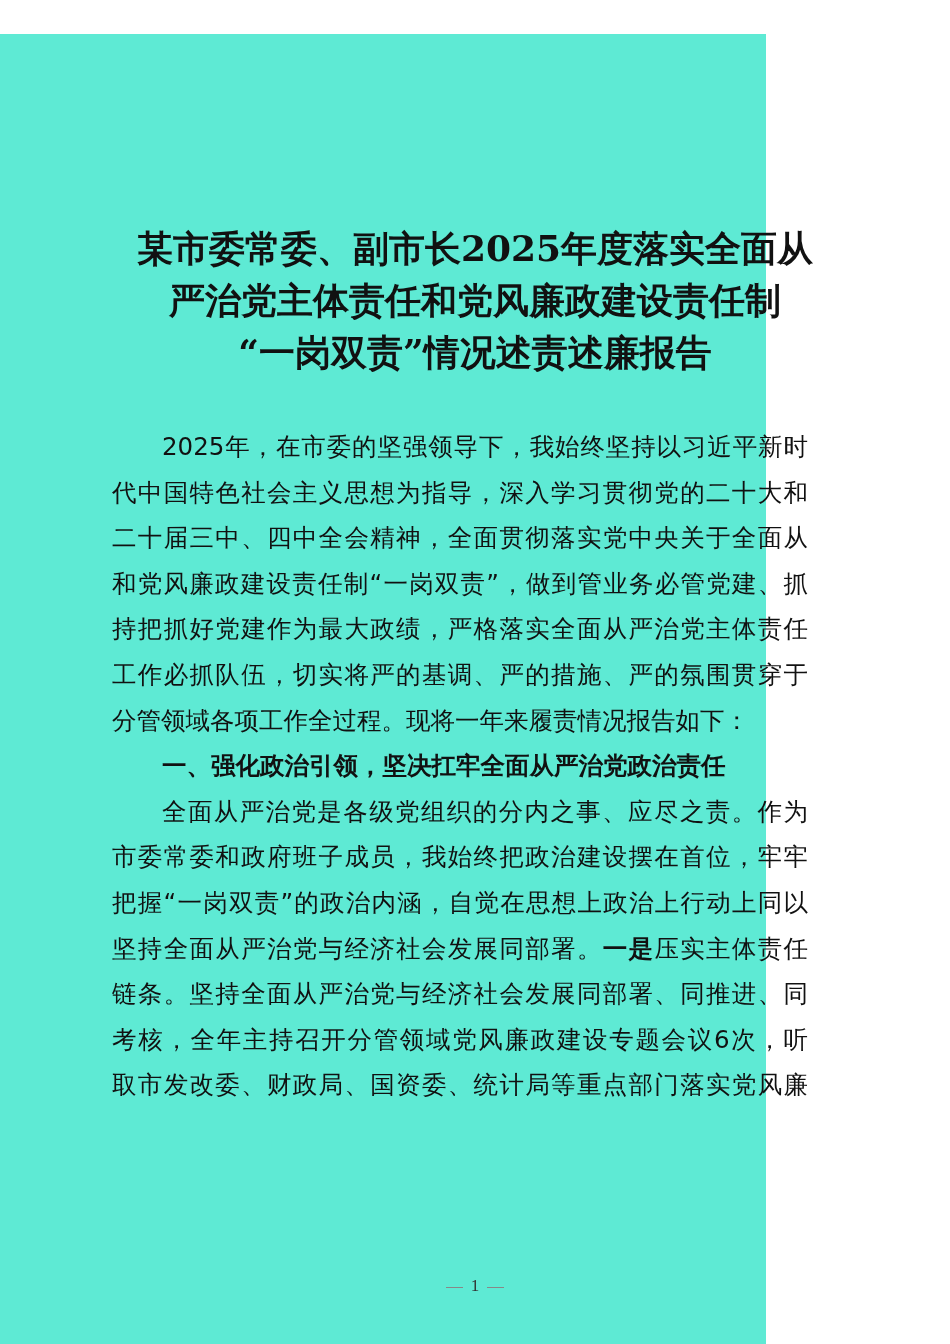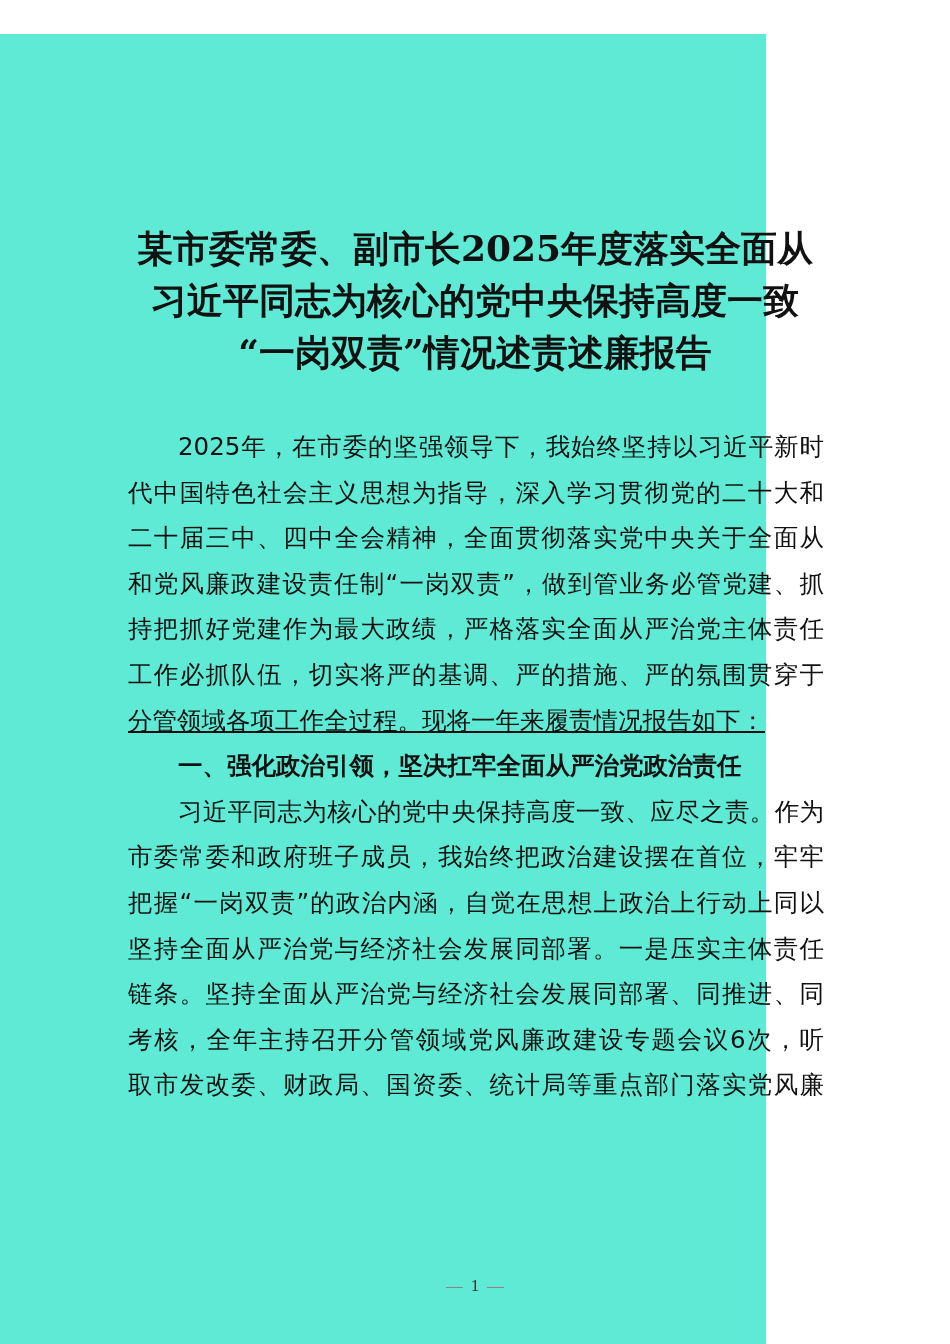--- a/index.html
+++ b/index.html
@@ -7,58 +7,58 @@
   .page { position: absolute; left: 0; top: 0; width: 766px; height: 1344px; background: #5eead4; margin-top: 34px; }
   .title {
     position: absolute; left: 100px; top: 188px; width: 750px;
     text-align: center;
     font-family: "DejaVu Serif", "Liberation Serif", serif;
     font-weight: bold; font-size: 36px; line-height: 52px; color: #111;
     letter-spacing: 0px;
   }
   .title .line { display: block; white-space: nowrap; }
   .body-text {
-    position: absolute; left: 128px; top: 390px; width: 696px;
+    position: absolute; left: 112px; top: 390px; width: 696px;
     font-family: "DejaVu Sans", "Liberation Sans", sans-serif;
     font-size: 24.5px; line-height: 45.6px; color: #111;
   }
   .body-text .line { display: block; white-space: nowrap; text-align: justify; text-align-last: justify; height: 45.6px; }
-  .body-text .line.last { text-align-last: left; text-decoration: underline; }
+  .body-text .line.last { text-align-last: left; }
   .body-text .line.indent { padding-left: 50px; }
   .body-text .heading { font-weight: bold; padding-left: 50px; text-align-last: left; }
-  .body-text b { font-weight: normal; }
+  .body-text b { font-weight: bold; }
   .footer {
     position: absolute; left: 0; top: 1242px; width: 950px; text-align: center;
     font-family: "Liberation Serif", "DejaVu Serif", serif; font-size: 17px; color: #333;
   }
   .footer .dash { display: inline-block; width: 17px; height: 1px; background: #888; vertical-align: middle; margin: 0 8px; }
 </style>
 </head>
 <body>
 
 <div class="page">
 
   <div class="title">
     <span class="line">某市委常委、副市长2025年度落实全面从</span>
-    <span class="line">习近平同志为核心的党中央保持高度一致</span>
+    <span class="line">严治党主体责任和党风廉政建设责任制</span>
     <span class="line">“一岗双责”情况述责述廉报告</span>
   </div>
 
   <div class="body-text">
     <span class="line indent">2025年，在市委的坚强领导下，我始终坚持以习近平新时</span>
     <span class="line">代中国特色社会主义思想为指导，深入学习贯彻党的二十大和</span>
     <span class="line">二十届三中、四中全会精神，全面贯彻落实党中央关于全面从</span>
     <span class="line">和党风廉政建设责任制“一岗双责”，做到管业务必管党建、抓</span>
     <span class="line">持把抓好党建作为最大政绩，严格落实全面从严治党主体责任</span>
     <span class="line">工作必抓队伍，切实将严的基调、严的措施、严的氛围贯穿于</span>
     <span class="line last">分管领域各项工作全过程。现将一年来履责情况报告如下：</span>
 
     <span class="line heading">一、强化政治引领，坚决扛牢全面从严治党政治责任</span>
 
-    <span class="line indent">习近平同志为核心的党中央保持高度一致、应尽之责。作为</span>
+    <span class="line indent">全面从严治党是各级党组织的分内之事、应尽之责。作为</span>
     <span class="line">市委常委和政府班子成员，我始终把政治建设摆在首位，牢牢</span>
     <span class="line">把握“一岗双责”的政治内涵，自觉在思想上政治上行动上同以</span>
     <span class="line"><span>坚持全面从严治党与经济社会发展同部署。</span><b>一是</b><span>压实主体责任</span></span>
     <span class="line">链条。坚持全面从严治党与经济社会发展同部署、同推进、同</span>
     <span class="line">考核，全年主持召开分管领域党风廉政建设专题会议6次，听</span>
     <span class="line">取市发改委、财政局、国资委、统计局等重点部门落实党风廉</span>
   </div>
 
   <div class="footer">
     <span class="dash"></span><span>1</span><span class="dash"></span>

